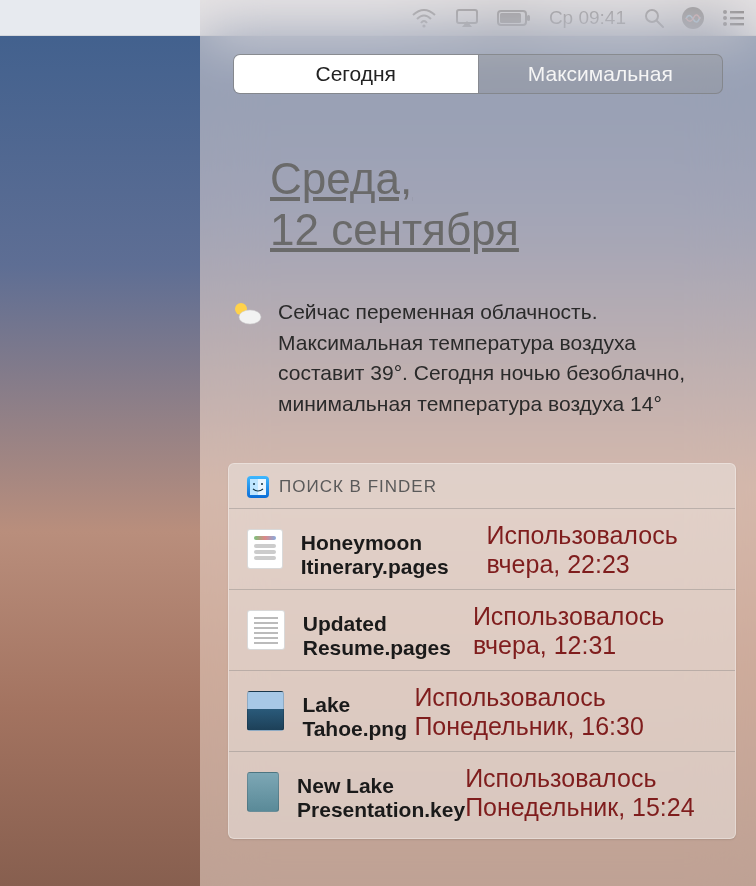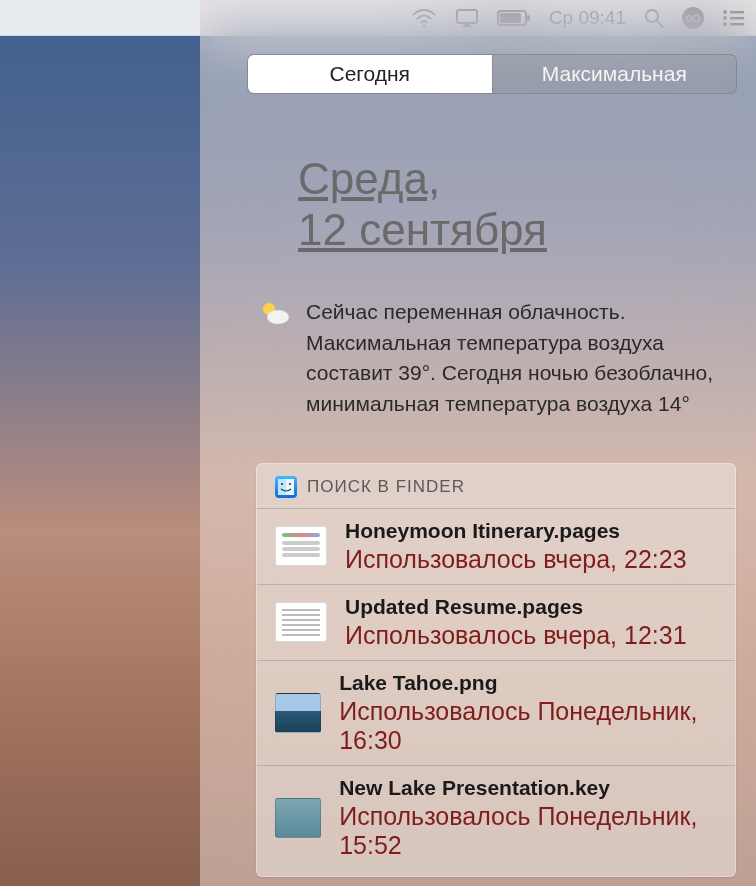--- a/index.html
+++ b/index.html
@@ -11,21 +11,21 @@
   
   .desktop-sliver{
     position:absolute; left:0; top:0; width:200px; height:100%;
     background: linear-gradient(180deg,#3e5f8d 0%, #5e6e94 30%, #b98e7c 60%, #a37360 80%, #875f4f 100%);
   }
   
   .panel{
     position:absolute; right:0; top:0; width:556px; height:100%;
     background: rgba(230,220,215,0.45);
     backdrop-filter: blur(30px);
-    display:flex; flex-direction:column;padding-left:28px;
+    display:flex; flex-direction:column;
   }
   
   .menubar{
     position:absolute; top:0; left:0; right:0; height:36px;
     background: rgba(250,250,250,0.9);
     border-bottom:1px solid rgba(0,0,0,0.08);
     display:flex; align-items:center; justify-content:flex-end;
     padding:0 12px; gap:18px;
     font-size:19px; color:#222;
   }
@@ -99,21 +99,21 @@
     content:""; position:absolute; left:6px; right:6px; top:6px; height:2px;
     background:#bbb;
     box-shadow: 0 5px 0 #bbb, 0 10px 0 #bbb, 0 15px 0 #bbb, 0 20px 0 #bbb, 0 25px 0 #bbb;
   }
   .thumb.img{
     background:linear-gradient(180deg,#a7c8e6 45%,#2a5a7a 45%,#1d4058 100%);
   }
   .thumb.key{
     background:linear-gradient(180deg,#7da7b5,#5a8a98);
   }
-  .row-text{ display:flex; flex-direction:column; }
+  .row-text{ display:flex; flex-direction:row;align-items:flex-end; }
   .row-title{ font-size:21px; font-weight:700; color:#1a1a1a; }
   .row-sub{ font-size:25px; color:#7f1d1d; margin-top:2px; }
 </style>
 </head>
 <body>
 
 <div class="desktop-sliver"></div>
 
 <div class="menubar">
   <span class="mitem">
@@ -221,19 +221,19 @@
       <div class="row-text">
         <span class="row-title">Lake Tahoe.png</span>
         <span class="row-sub">Использовалось Понедельник, 16:30</span>
       </div>
     </div>
 
     <div class="row">
       <div class="thumb key"></div>
       <div class="row-text">
         <span class="row-title">New Lake Presentation.key</span>
-        <span class="row-sub">Использовалось Понедельник, 15:52</span>
+        <span class="row-sub">Использовалось Понедельник, 15:24</span>
       </div>
     </div>
 
   </div>
 
 </div>
 
 </body></html>

